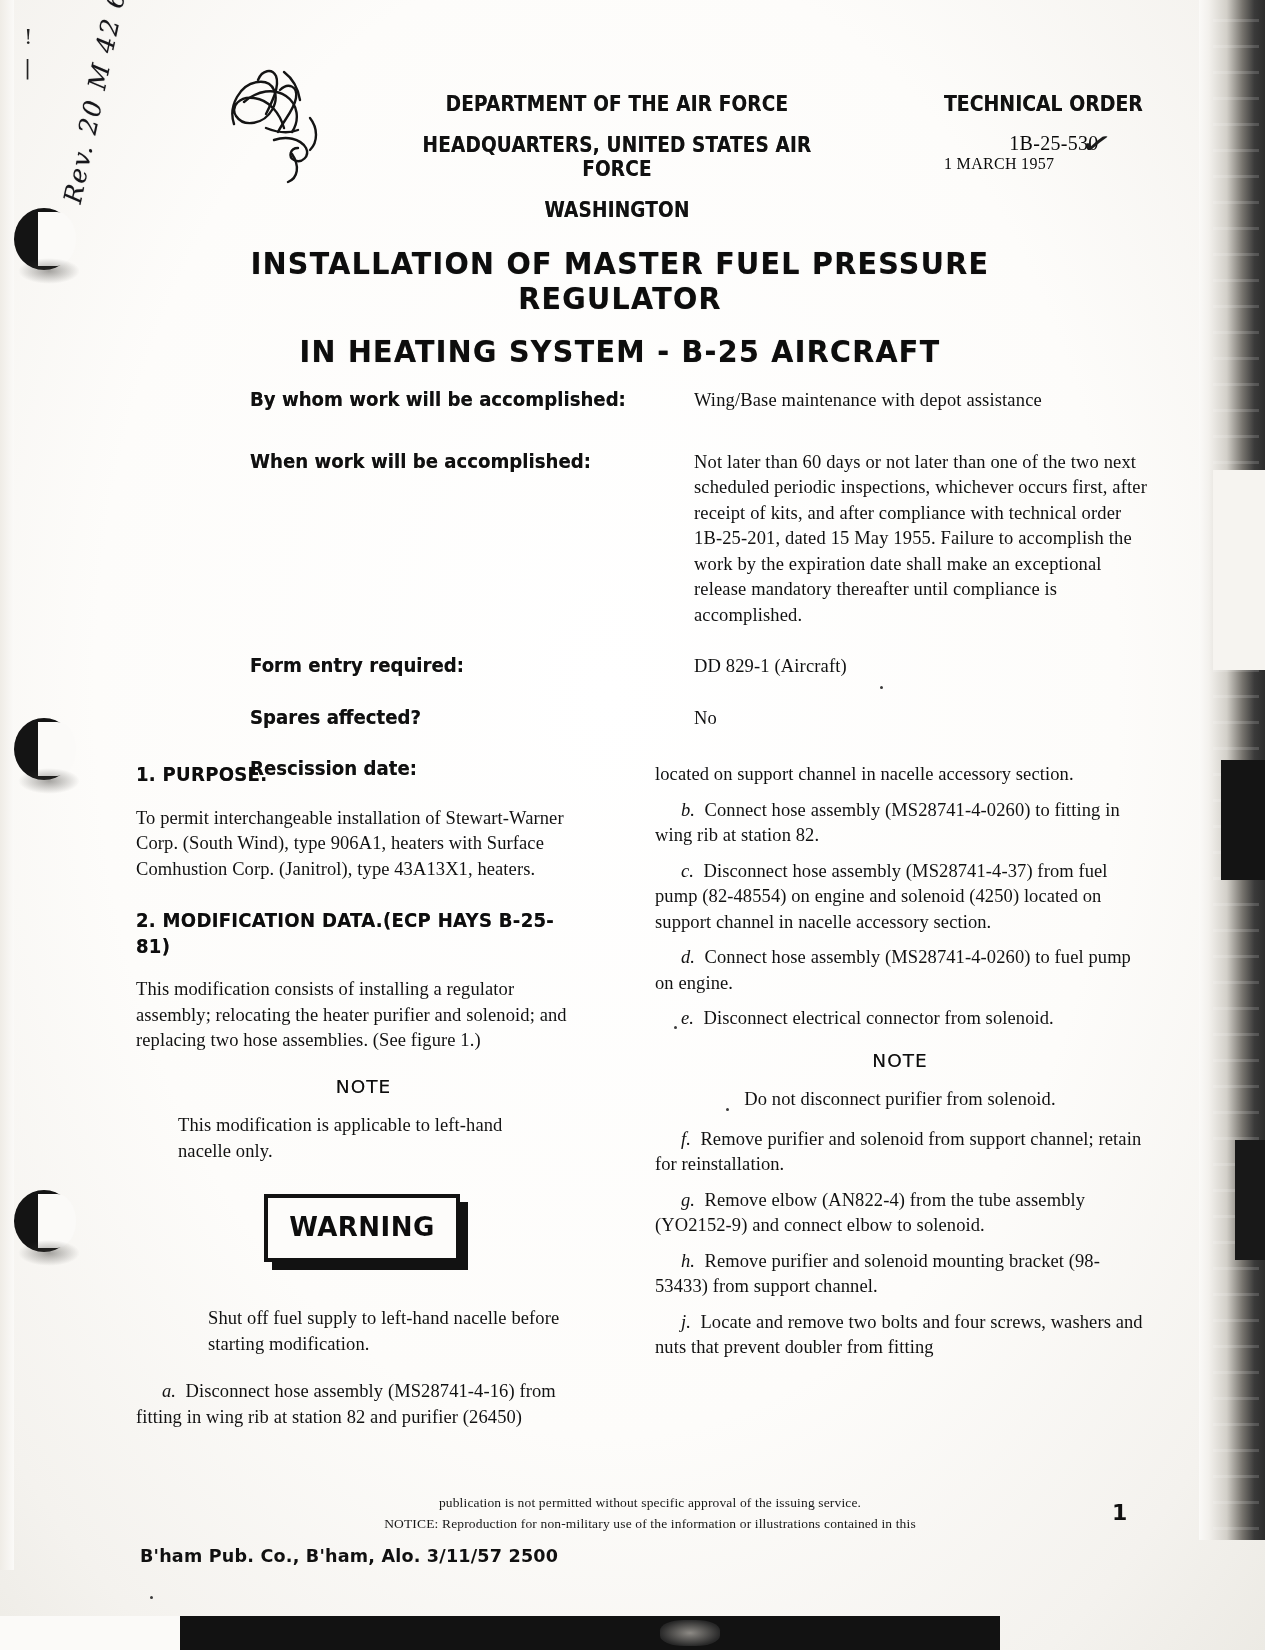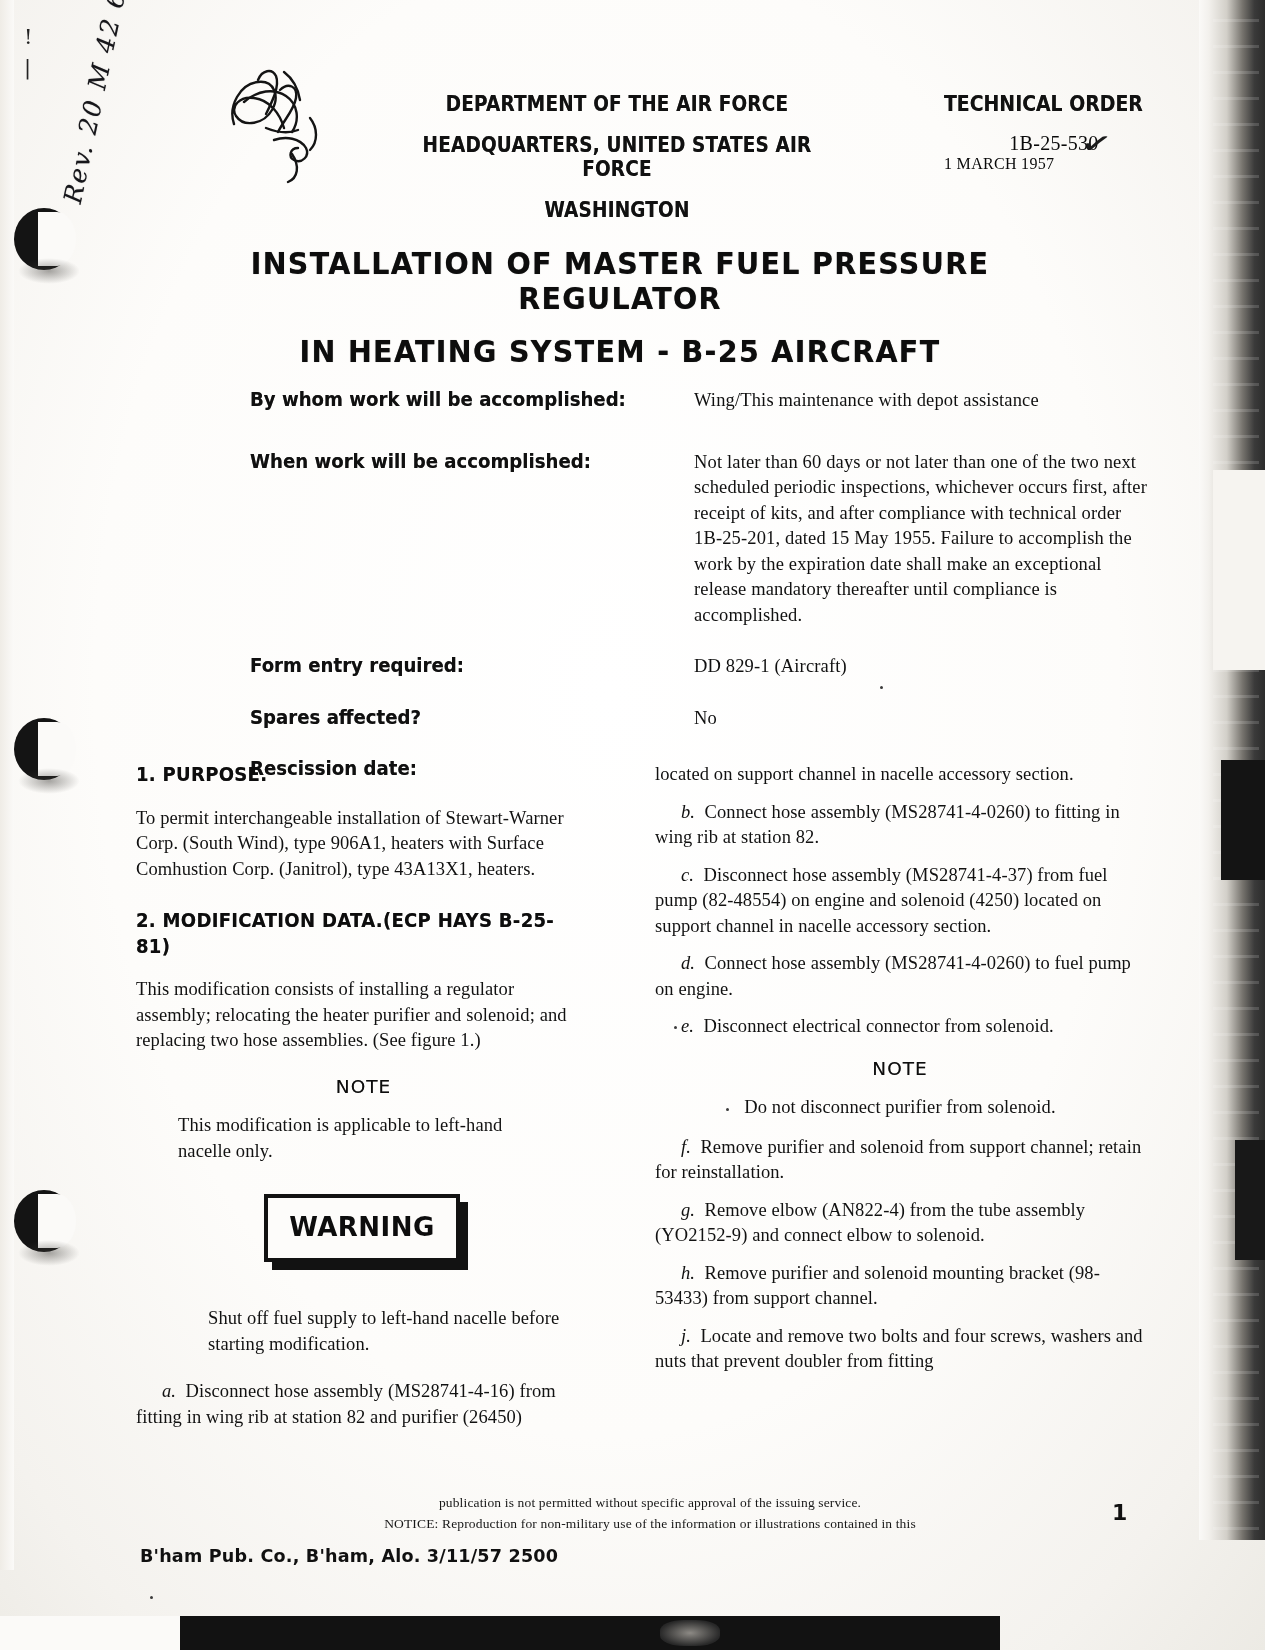--- a/index.html
+++ b/index.html
@@ -137,21 +137,21 @@
   .col-left{left:136px;width:455px;}
   .col-right{left:655px;width:490px;}
   .sec-head{
     font-family:"DejaVu Sans",sans-serif;font-weight:bold;font-size:19px;
     letter-spacing:.3px;margin:26px 0 18px 0;color:#0d0d0d;
     transform:scaleX(.95);transform-origin:left;
     text-shadow:0 0 .5px rgba(0,0,0,.5);
   }
   .sec-head.first{margin-top:0;}
   .para{margin:0 0 20px 0;}
-  .step{margin:12px 0 10px 0;text-indent:26px;}
+  .step{margin:4px 0 10px 0;text-indent:26px;}
   .step i{font-style:italic;}
   .cont{margin:0 0 10px 0;}
   .note-head{
     font-family:"DejaVu Sans",sans-serif;font-weight:normal;font-size:18.5px;
     text-align:center;letter-spacing:1px;margin:16px 0 14px 0;color:#0d0d0d;
     text-shadow:0 0 .5px rgba(0,0,0,.5);
   }
   .note-body{margin:0 0 14px 0;padding:0 34px 0 42px;}
   .note-body.center{padding:0;text-align:center;}
 
@@ -245,21 +245,21 @@
   </div>
 
   <div class="title-block">
     <div class="title-line">INSTALLATION OF MASTER FUEL PRESSURE REGULATOR</div>
     <div class="title-line">IN HEATING SYSTEM - B-25  AIRCRAFT</div>
   </div>
 
   <div class="meta">
     <div class="meta-row">
       <div class="meta-label">By whom work will be accomplished:</div>
-      <div class="meta-value">Wing/This maintenance with depot assistance</div>
+      <div class="meta-value">Wing/Base maintenance with depot assistance</div>
     </div>
     <div class="gap-a"></div>
     <div class="meta-row">
       <div class="meta-label">When work will be accomplished:</div>
       <div class="meta-value">Not later than 60 days or not later than one of the two next scheduled periodic inspections, whichever occurs first, after receipt of kits, and after compliance with technical order 1B-25-201, dated 15 May 1955. Failure to accomplish the work by the expiration date shall make an exceptional release mandatory thereafter until compliance is accomplished.</div>
     </div>
     <div class="gap-b"></div>
     <div class="meta-row">
       <div class="meta-label">Form entry required:</div>
       <div class="meta-value">DD 829-1 (Aircraft)</div>

